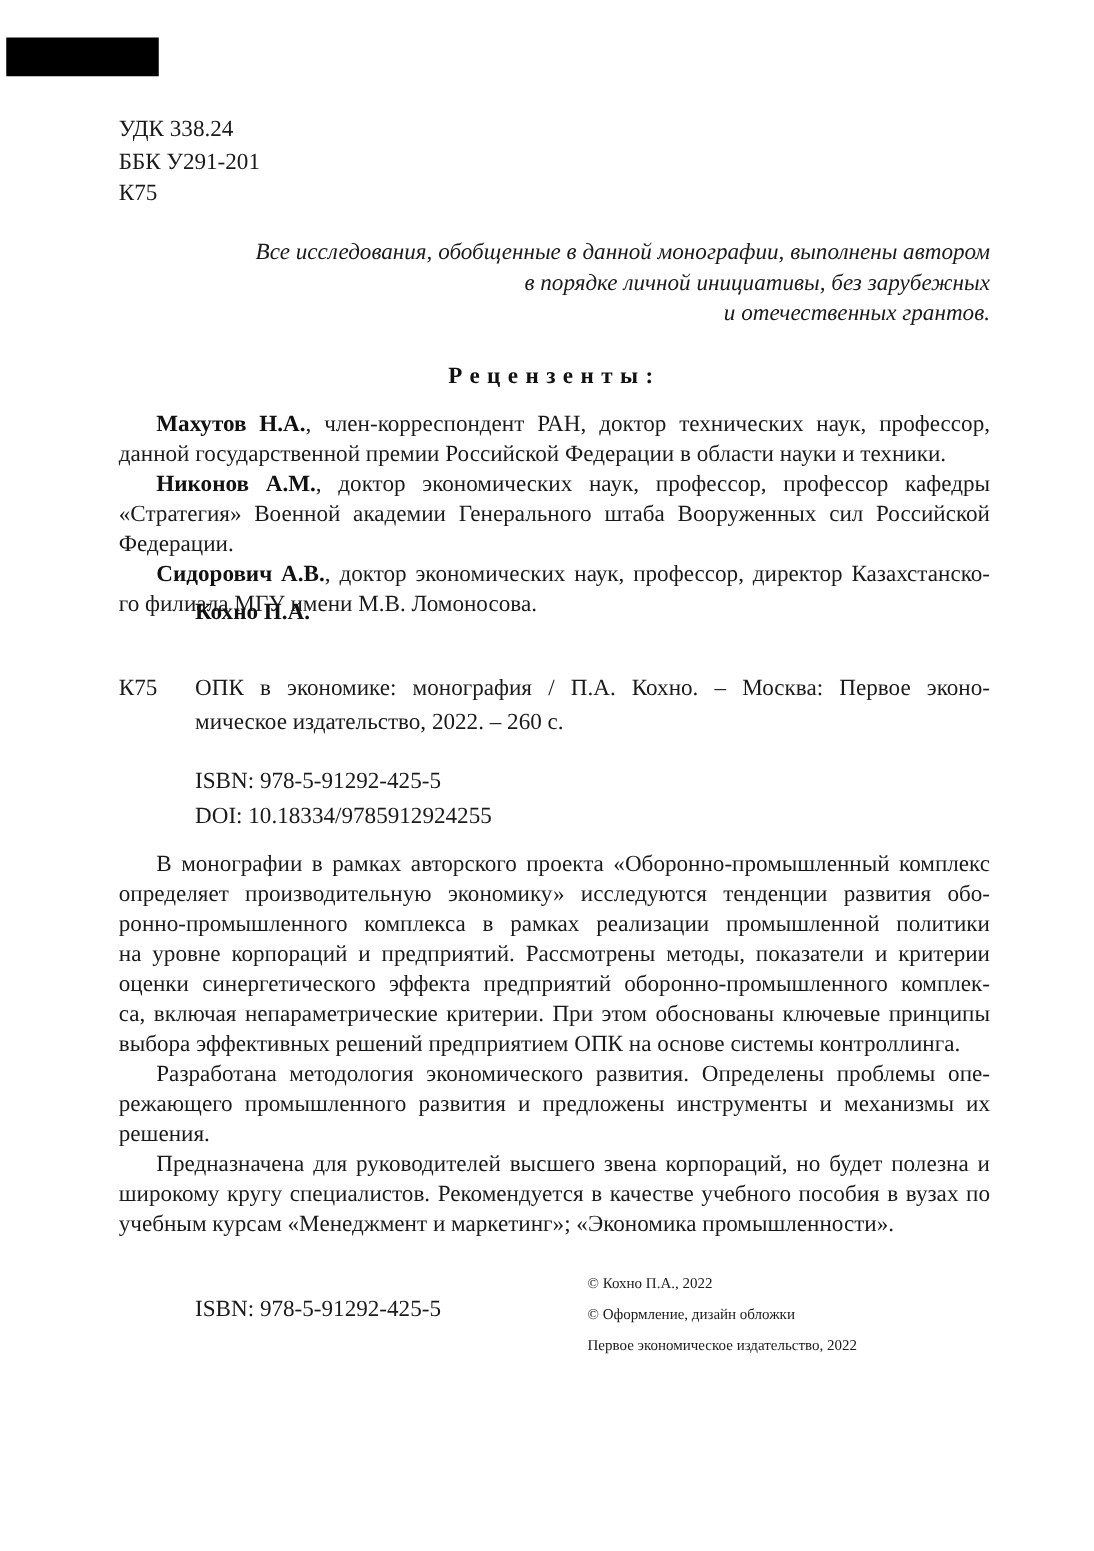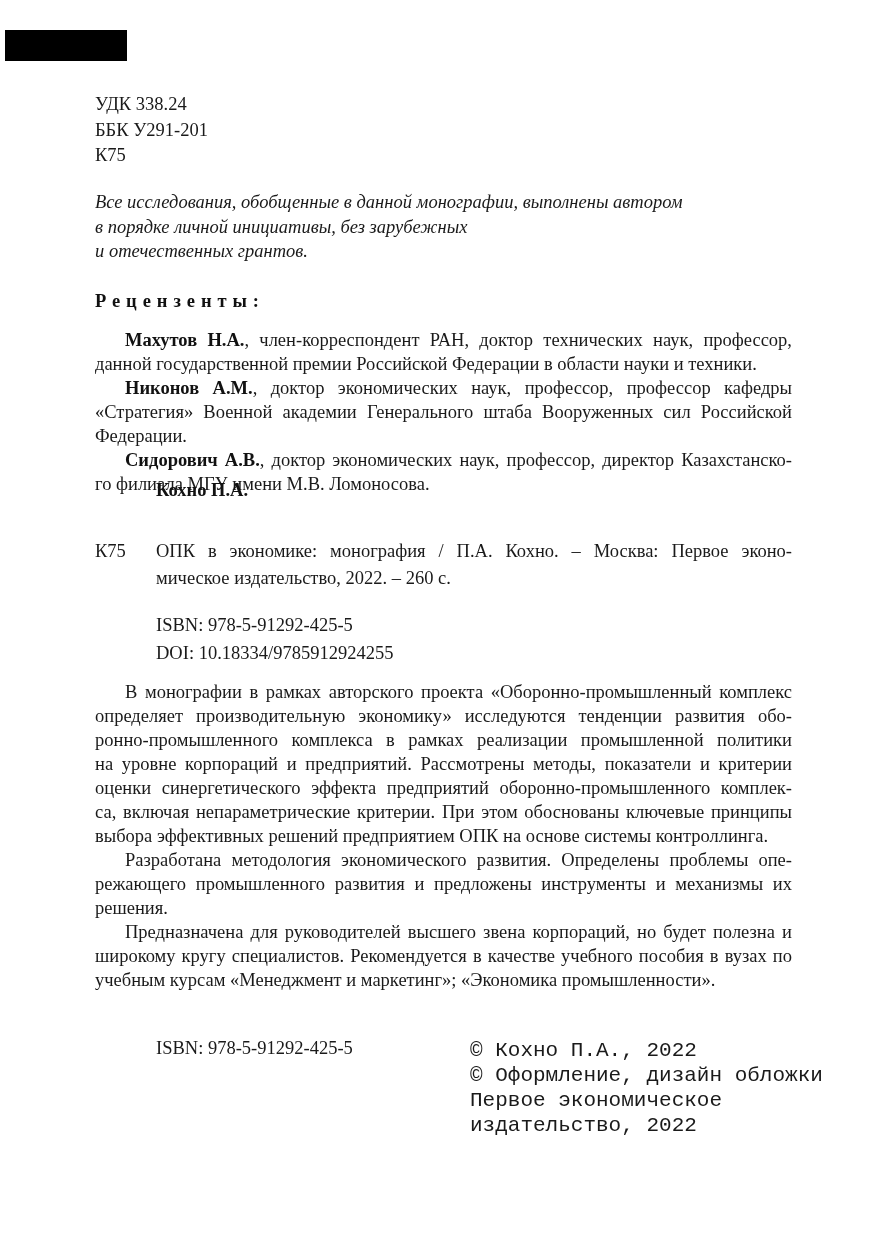--- a/index.html
+++ b/index.html
@@ -10,31 +10,31 @@
     background:#ffffff;
     color:#1a1a1a;
     font-family:"Liberation Serif","DejaVu Serif",serif;
     font-size:18.5px;
     overflow:hidden;
     padding-left:38px;
   }
   .abs{position:absolute;}
   .stamp{left:5px;top:30px;width:122px;height:31px;background:#000000;}
   .udk{left:95px;top:92px;width:400px;line-height:25.5px;}
-  .disclaimer{left:95px;top:190px;width:697px;line-height:24.5px;font-style:italic;text-align:left;}
-  .rev-heading{left:95px;top:291px;width:697px;font-weight:bold;letter-spacing:0.32em;color:#111;}
+  .disclaimer{left:95px;top:190px;width:697px;line-height:24.5px;font-style:italic;text-align:right;}
+  .rev-heading{left:95px;top:291px;width:697px;text-align:center;font-weight:bold;letter-spacing:0.32em;color:#111;}
   .reviewers{left:95px;top:328px;width:697px;line-height:24px;}
   .author{left:156px;top:480px;font-weight:bold;color:#111;}
   .catalog{left:95px;top:538px;width:697px;line-height:26.5px;}
   .catalog .code{position:absolute;left:0;top:0;}
   .catalog .entry{margin-left:61px;}
   .identifiers{left:156px;top:612px;width:500px;line-height:27.5px;}
   .annotation{left:95px;top:680px;width:697px;line-height:24px;}
   .footer-isbn{left:156px;top:1038px;}
-  .copyright{left:470px;top:1038px;width:360px;line-height:25px;font-size:21px;font-family:Liberation Mono, monospace;}
+  .copyright{left:470px;top:1014px;width:360px;line-height:25px;font-size:12px;}
   .ln{text-align:justify;text-align-last:justify;}
   .ln.last{text-align-last:left;}
   .ind{text-indent:30px;}
   .b{font-weight:bold;color:#111;margin-top:20px;}
 </style>
 </head>
 <body>
 
 <div class="page">
 

